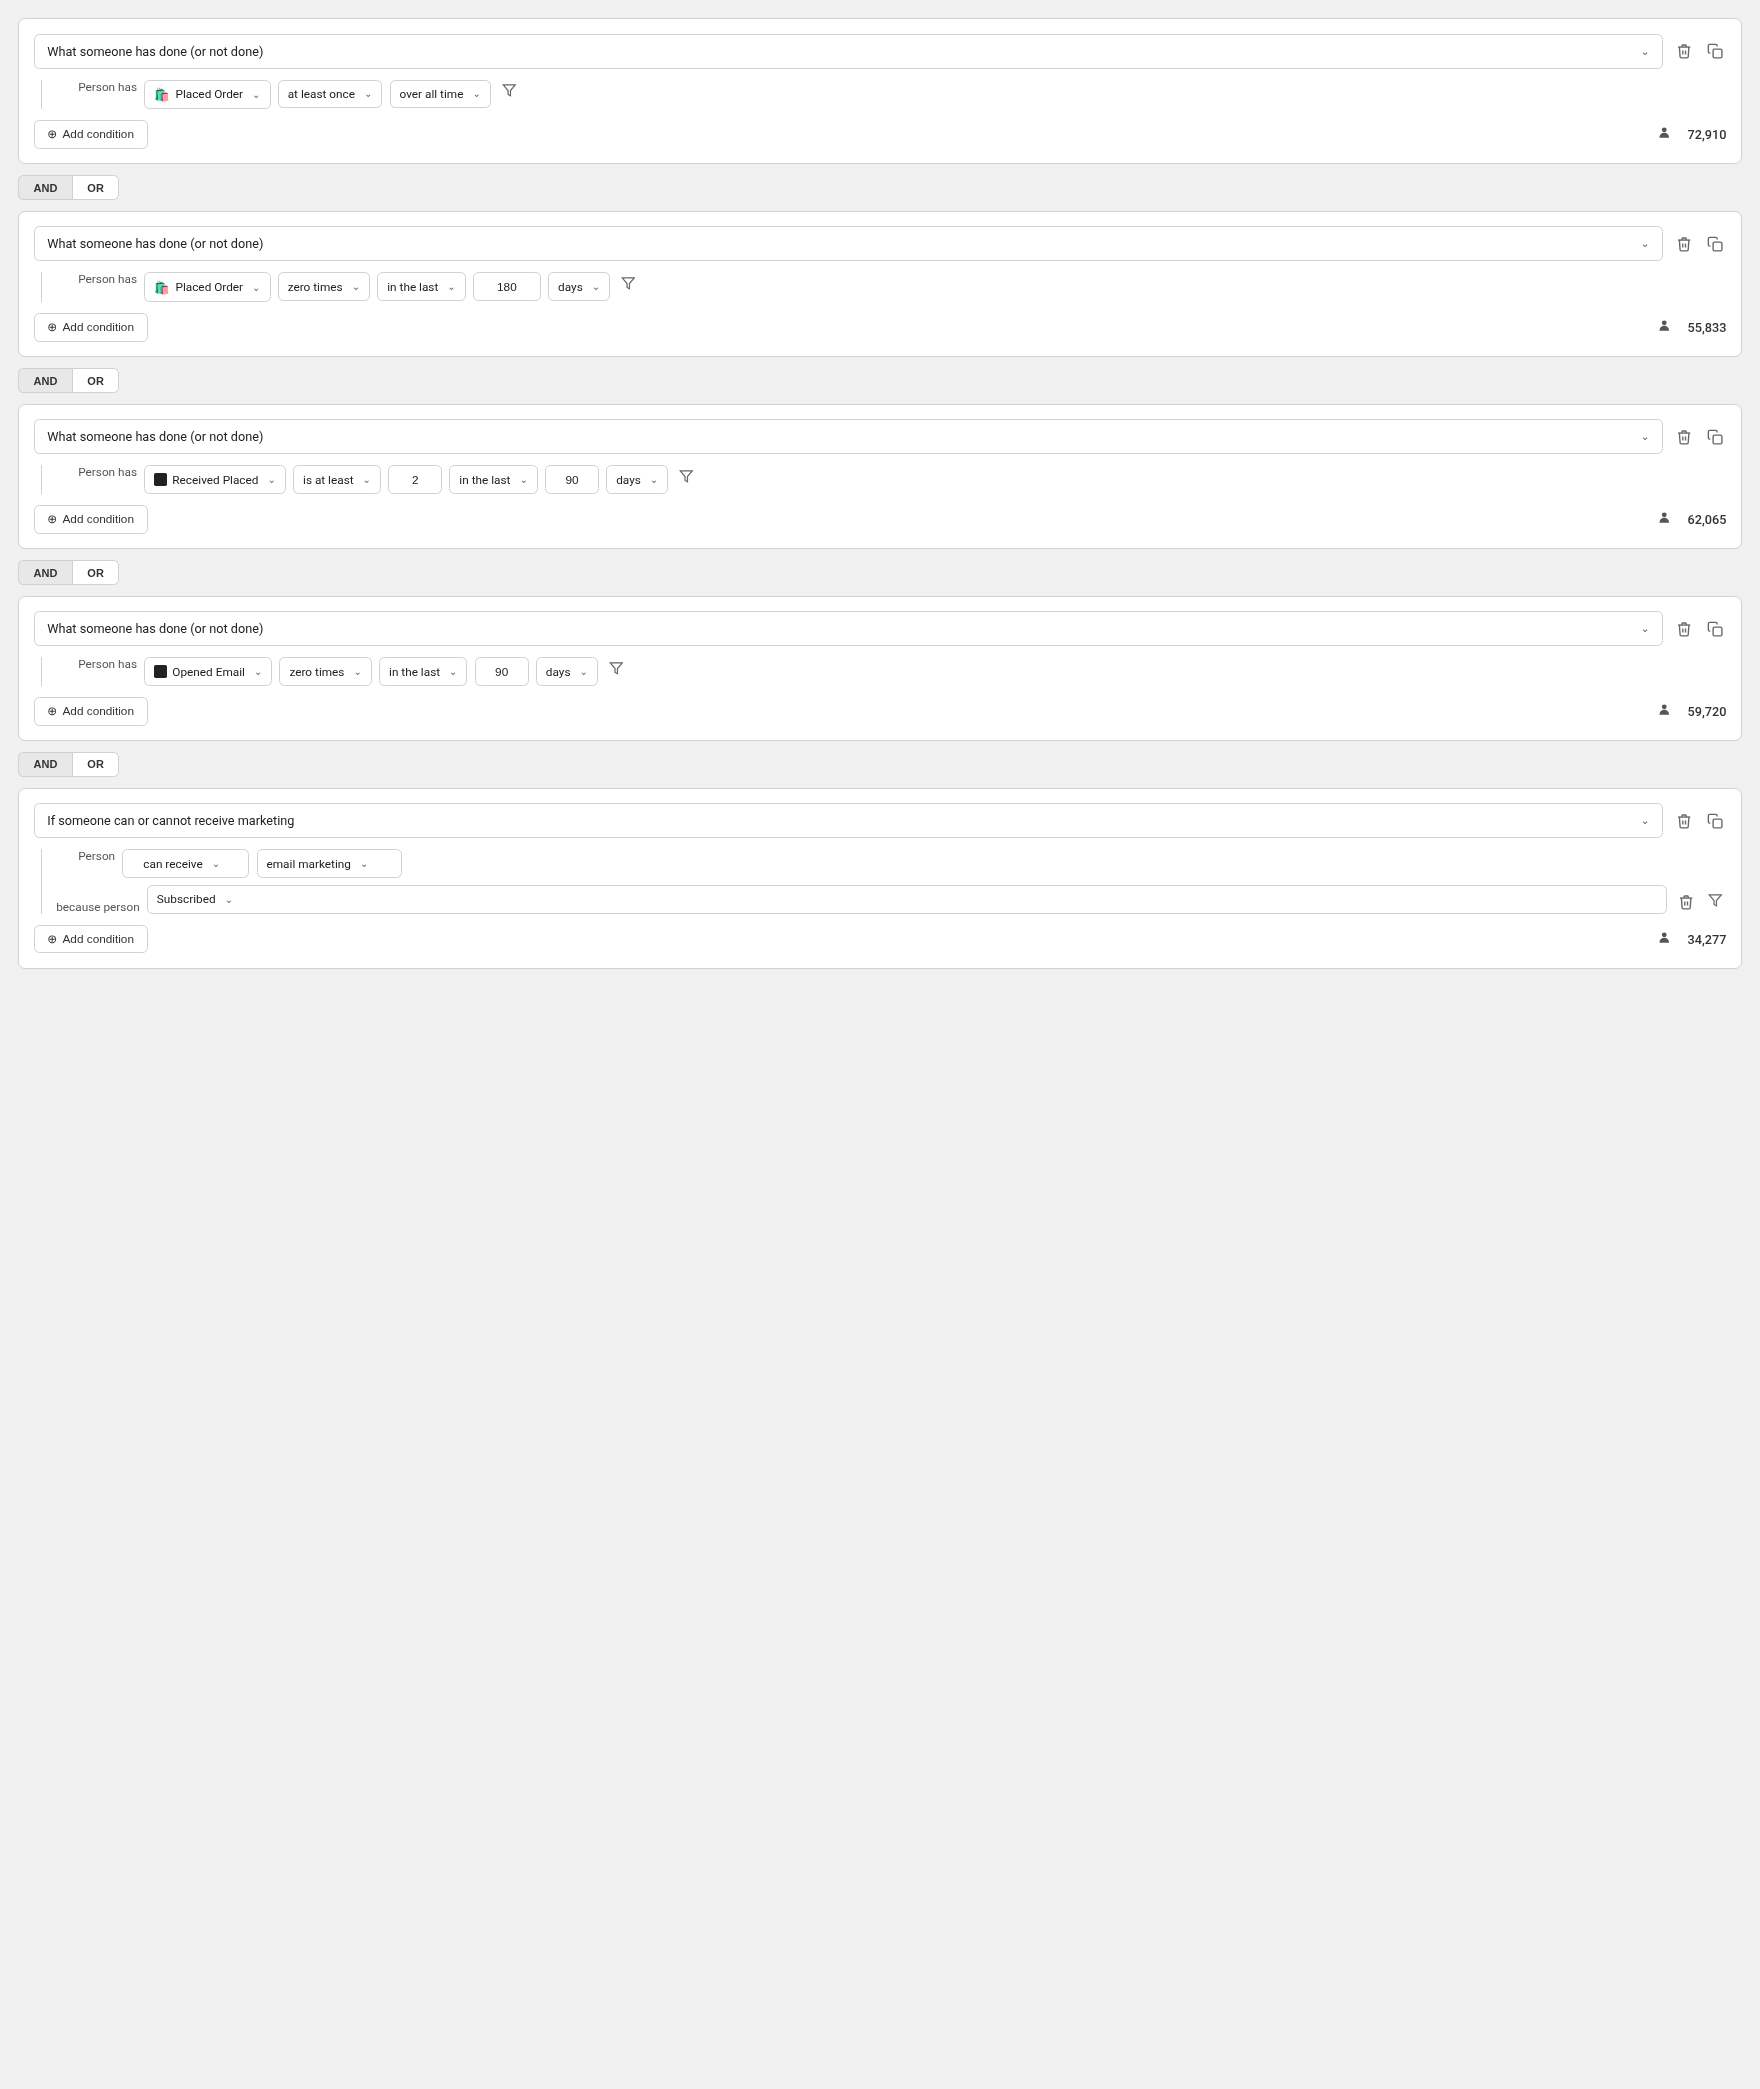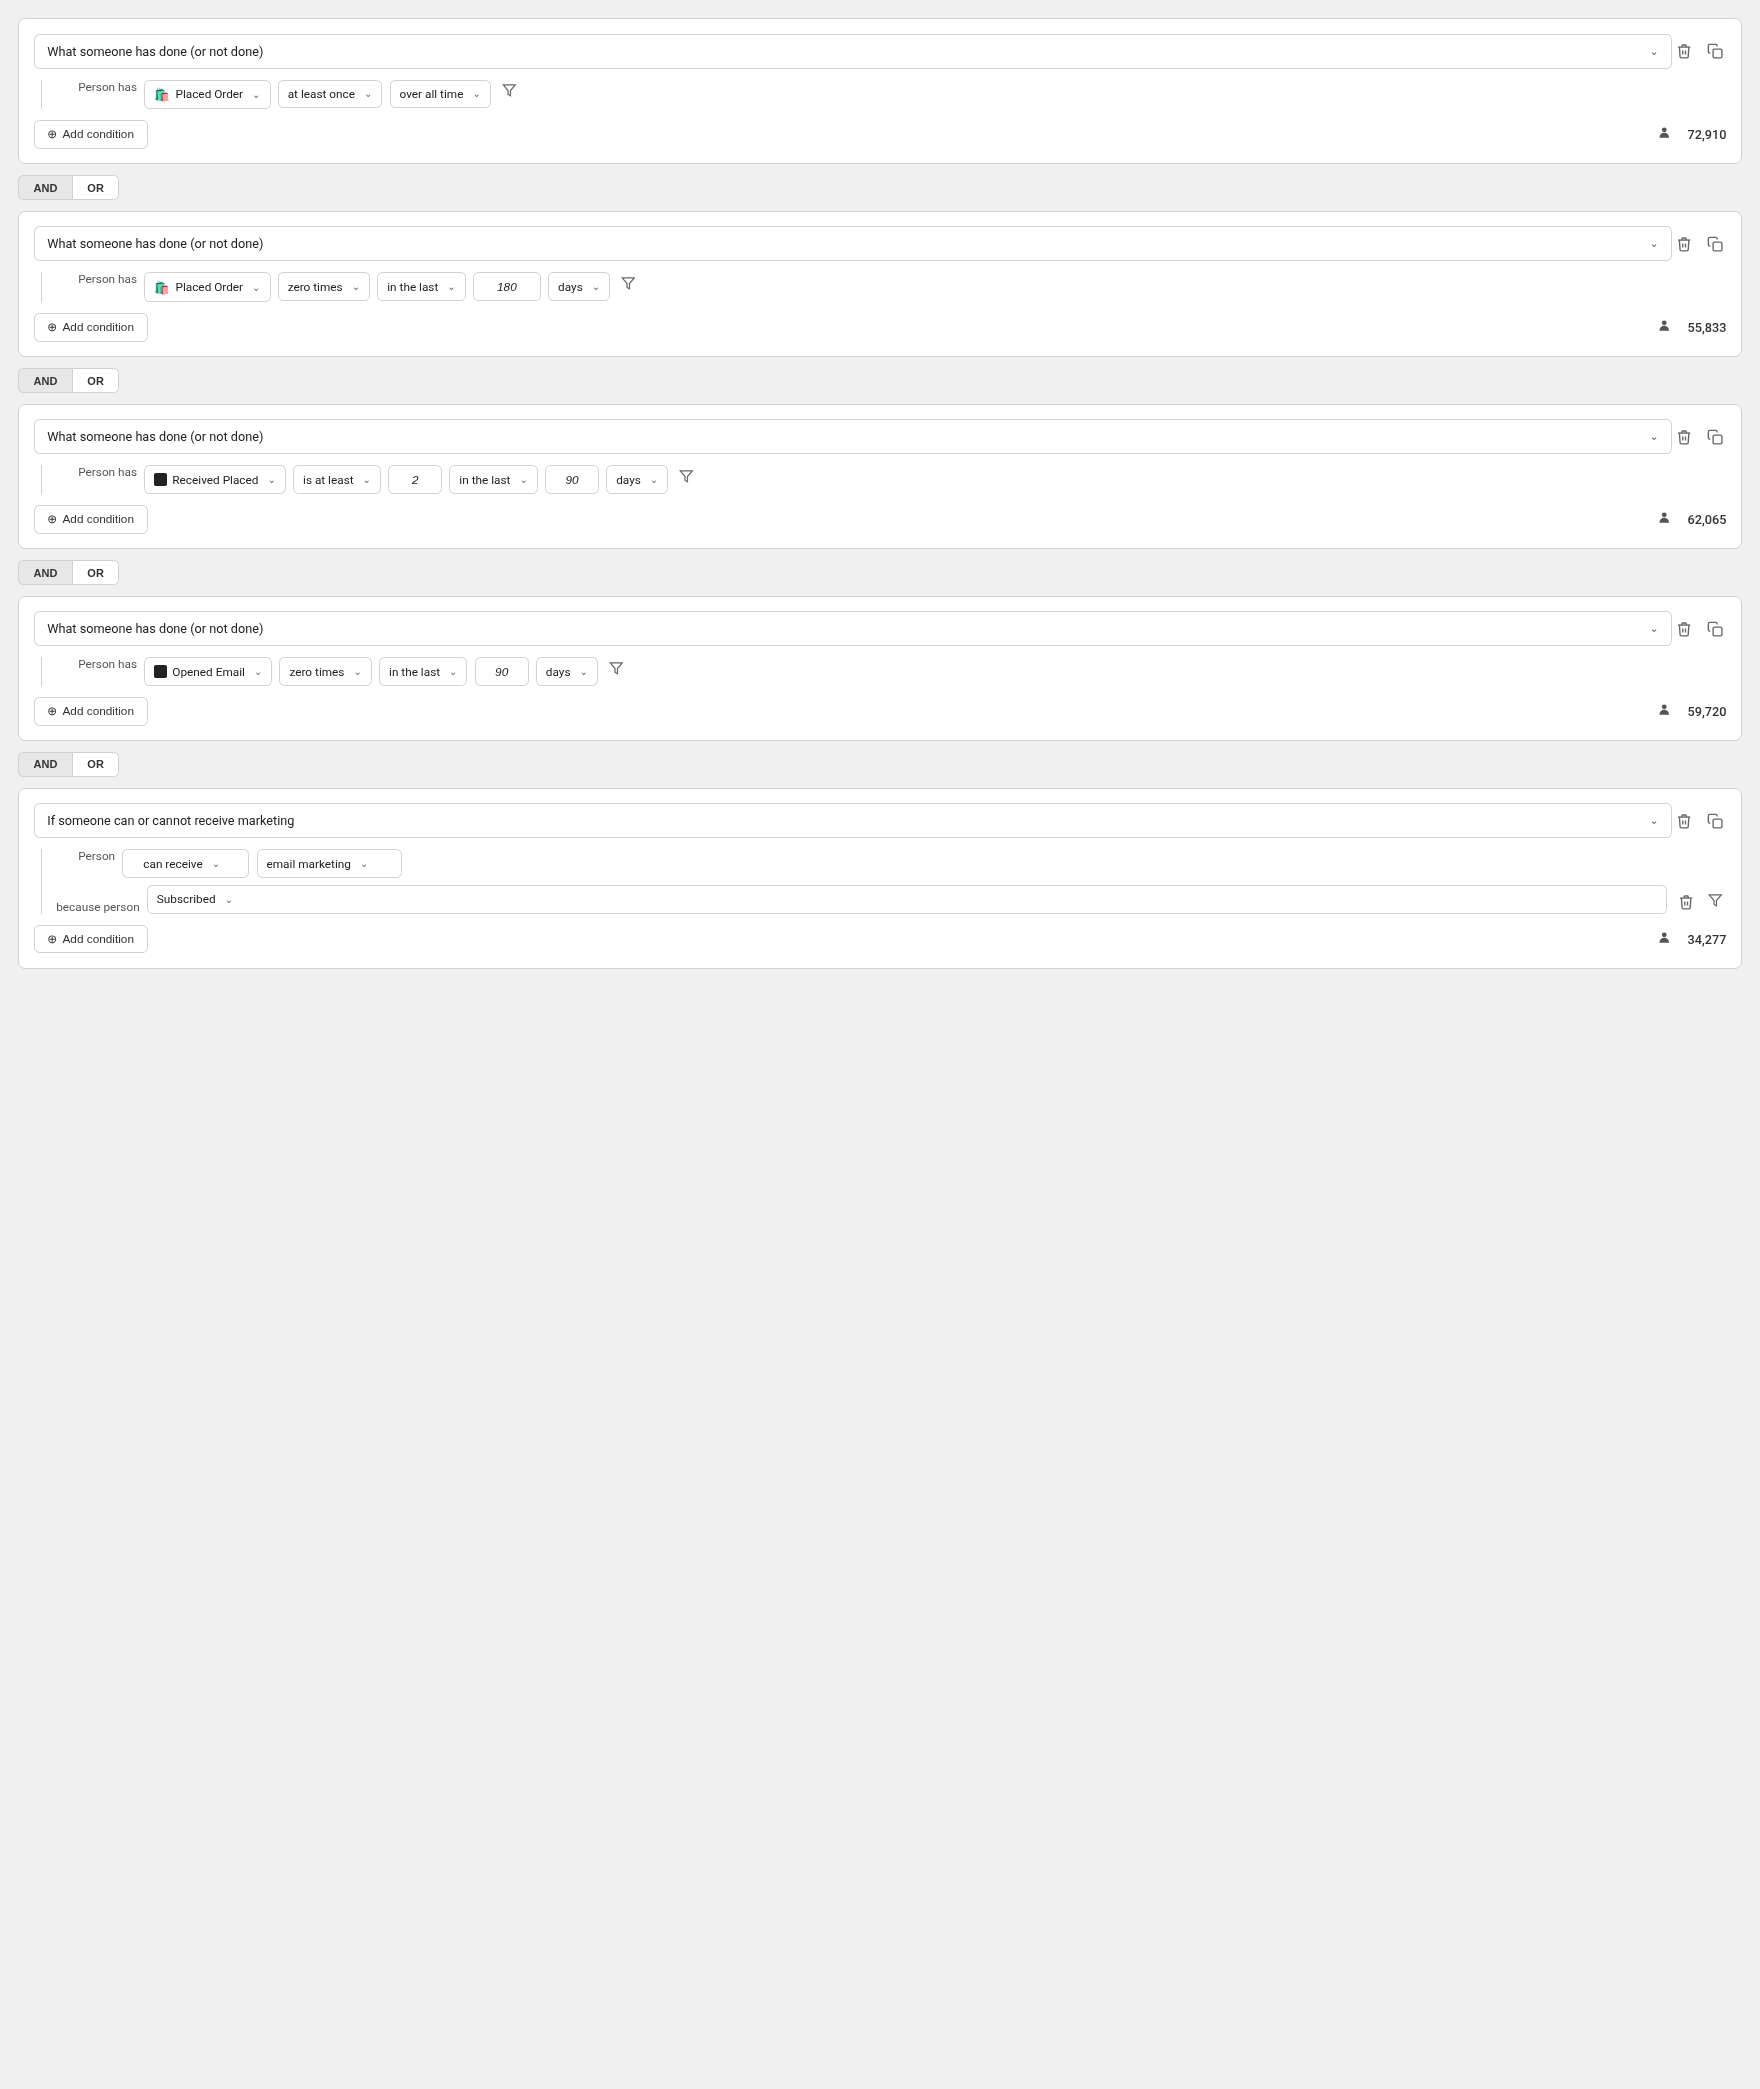--- a/index.html
+++ b/index.html
@@ -29,20 +29,21 @@
     .block-title-select {
       flex: 1;
       display: flex;
       align-items: center;
       justify-content: space-between;
       border: 0.9px solid #d1d1d1;
       border-radius: 5.4px;
       padding: 9px 12.7px;
       cursor: pointer;
       background: #fff;
+      margin-right: 9px;
       font-size: 12.7px;
       color: #222;
     }
 
     .block-title-select .chevron {
       color: #666;
       font-size: 11px;
     }
 
     .block-actions {
@@ -112,21 +113,20 @@
 
     .number-input {
       border: 0.9px solid #d1d1d1;
       border-radius: 5.4px;
       padding: 6.3px 9px;
       font-size: 11.8px;
       width: 54px;
       text-align: center;
       color: #222;
       background: #fff;
-      font-style: italic;
     }
 
     .number-input-wide {
       width: 68px;
     }
 
     .block-footer {
       display: flex;
       align-items: center;
       justify-content: space-between;

